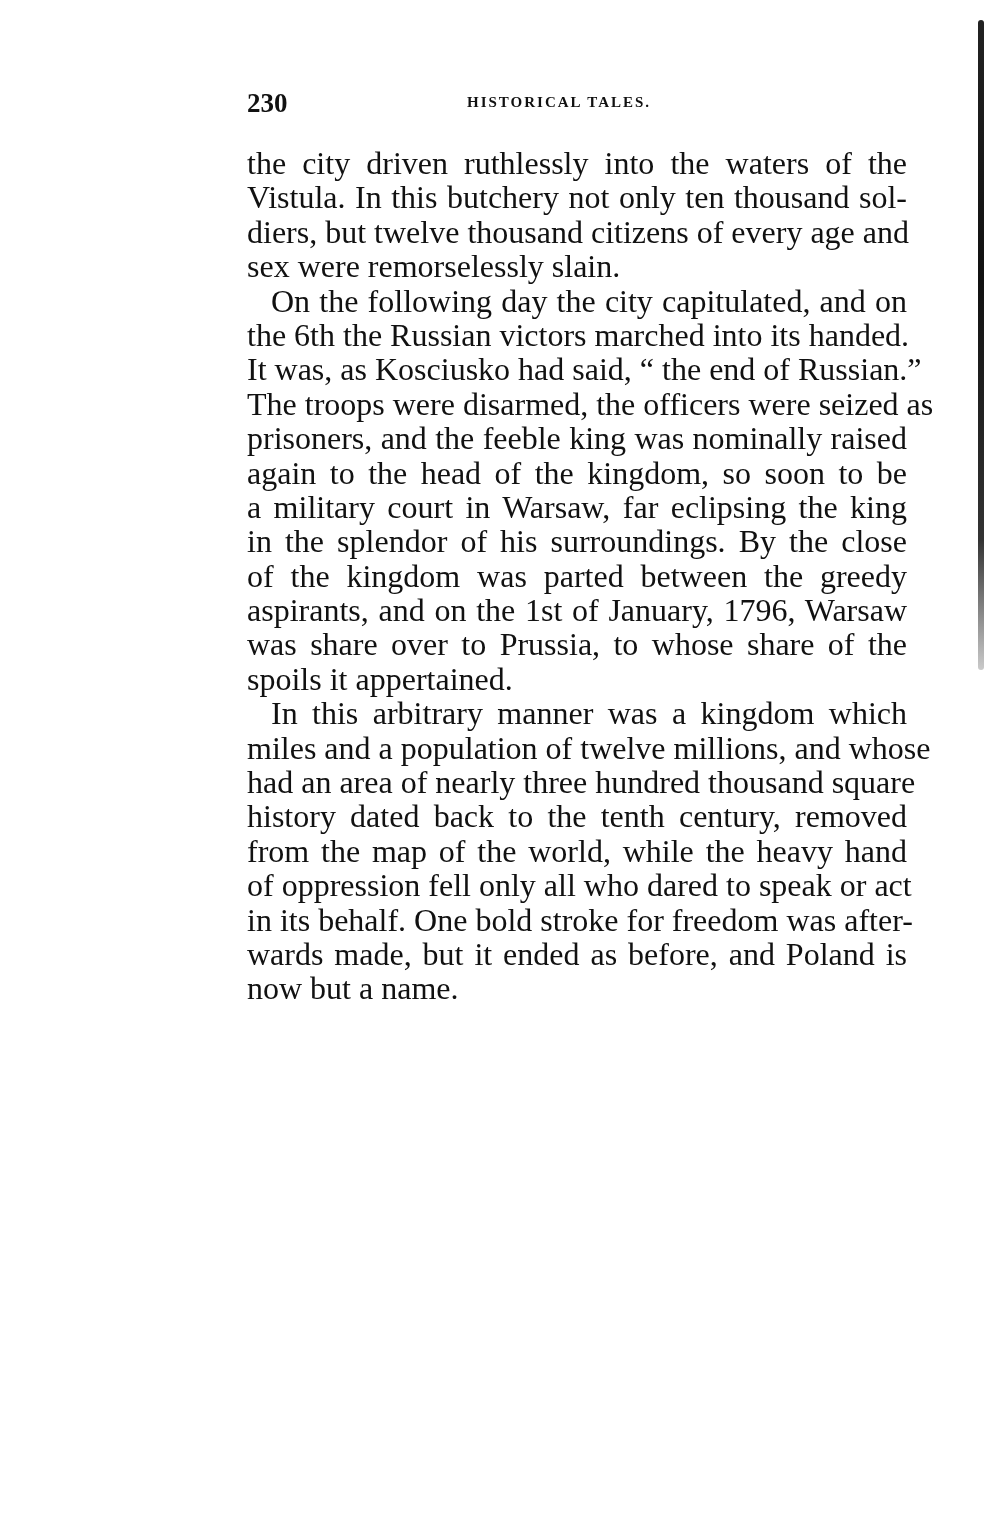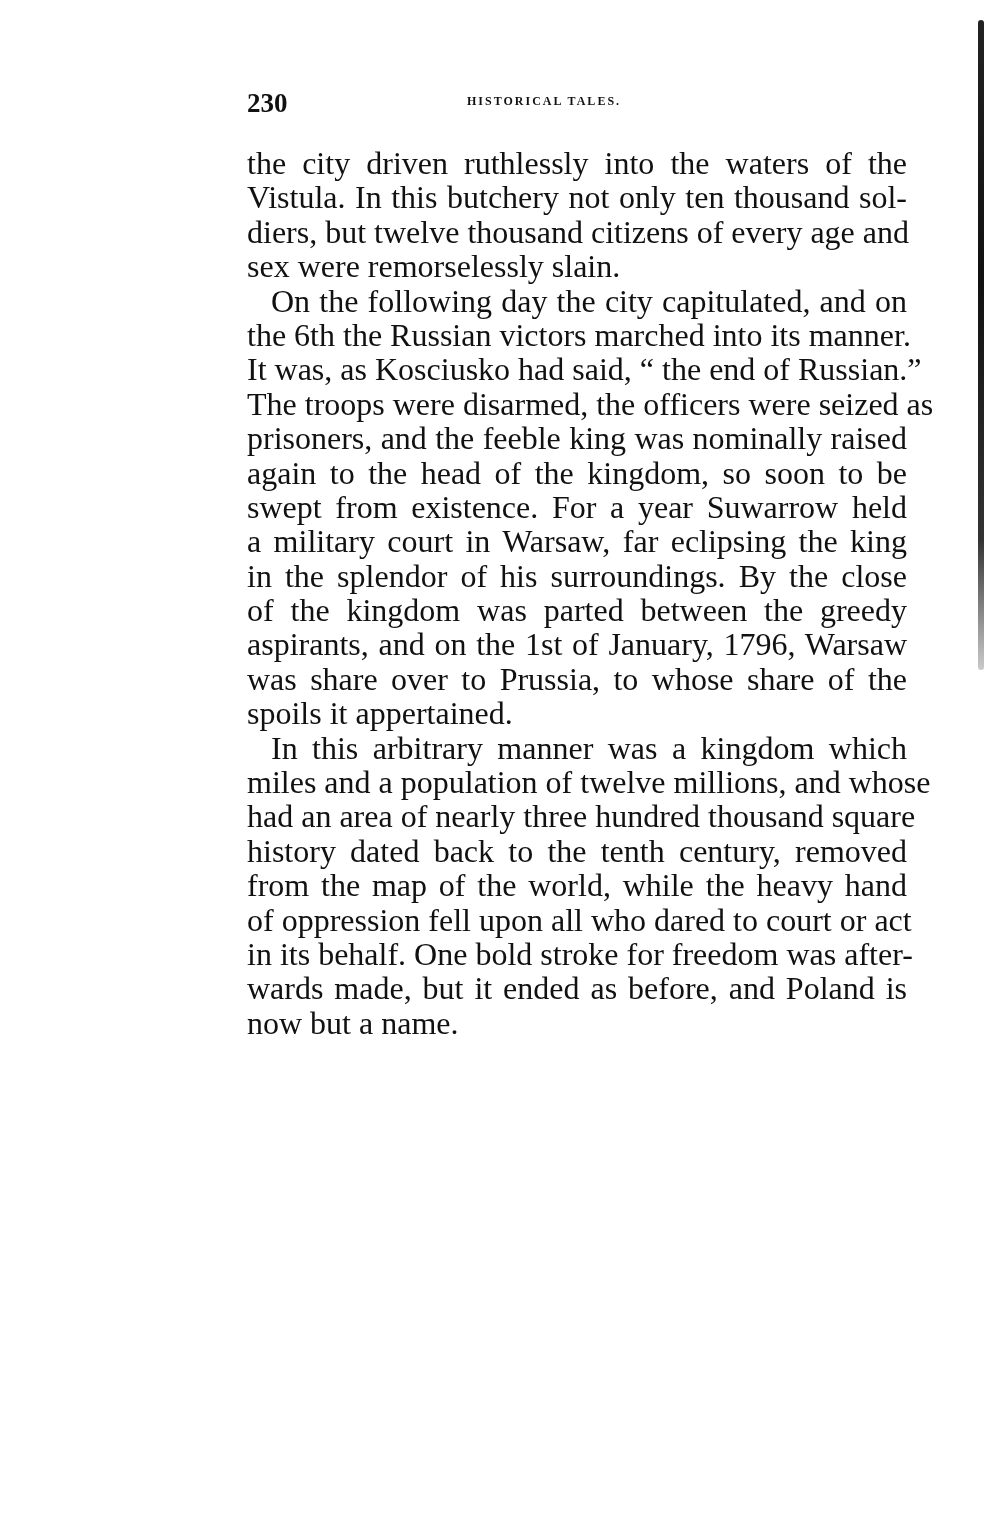--- a/index.html
+++ b/index.html
@@ -45,21 +45,21 @@
       font-weight: bold;
       font-size: 27px;
       letter-spacing: 0px;
     }
     .running-title {
       position: absolute;
       left: 220px;
       top: 6px;
       font-family: "Liberation Serif", serif;
       font-weight: bold;
-      font-size: 12px;
+      font-size: 15px;
       letter-spacing: 2px;
     }
     .text-block {
       position: absolute;
       left: 247px;
       top: 146px;
       width: 660px;
     }
     .line {
       display: block;
@@ -90,36 +90,35 @@
   </div>
 
   <div class="text-block">
 
     <span class="line">the city driven ruthlessly into the waters of the</span>
     <span class="line">Vistula.  In this butchery not only ten thousand sol-</span>
     <span class="line">diers, but twelve thousand citizens of every age and</span>
     <span class="line last">sex were remorselessly slain.</span>
 
     <span class="line indent">On the following day the city capitulated, and on</span>
-    <span class="line">the 6th the Russian victors marched into its manner.</span>
+    <span class="line">the 6th the Russian victors marched into its handed.</span>
     <span class="line">It was, as Kosciusko had said, “ the end of Russian.”</span>
     <span class="line">The troops were disarmed, the officers were seized as</span>
     <span class="line">prisoners, and the feeble king was nominally raised</span>
     <span class="line">again to the head of the kingdom, so soon to be</span>
-    <span class="line">swept from existence.  For a year Suwarrow held</span>
     <span class="line">a military court in Warsaw, far eclipsing the king</span>
     <span class="line">in the splendor of his surroundings.  By the close</span>
     <span class="line">of the kingdom was parted between the greedy</span>
     <span class="line">aspirants, and on the 1st of January, 1796, Warsaw</span>
     <span class="line">was share over to Prussia, to whose share of the</span>
     <span class="line last">spoils it appertained.</span>
 
     <span class="line indent">In this arbitrary manner was a kingdom which</span>
     <span class="line">miles and a population of twelve millions, and whose</span>
     <span class="line">had an area of nearly three hundred thousand square</span>
     <span class="line">history dated back to the tenth century, removed</span>
     <span class="line">from the map of the world, while the heavy hand</span>
-    <span class="line">of oppression fell upon all who dared to court or act</span>
+    <span class="line">of oppression fell only all who dared to speak or act</span>
     <span class="line">in its behalf.  One bold stroke for freedom was after-</span>
     <span class="line">wards made, but it ended as before, and Poland is</span>
     <span class="line last">now but a name.</span>
   </div>
 </div>
 
 </body></html>

